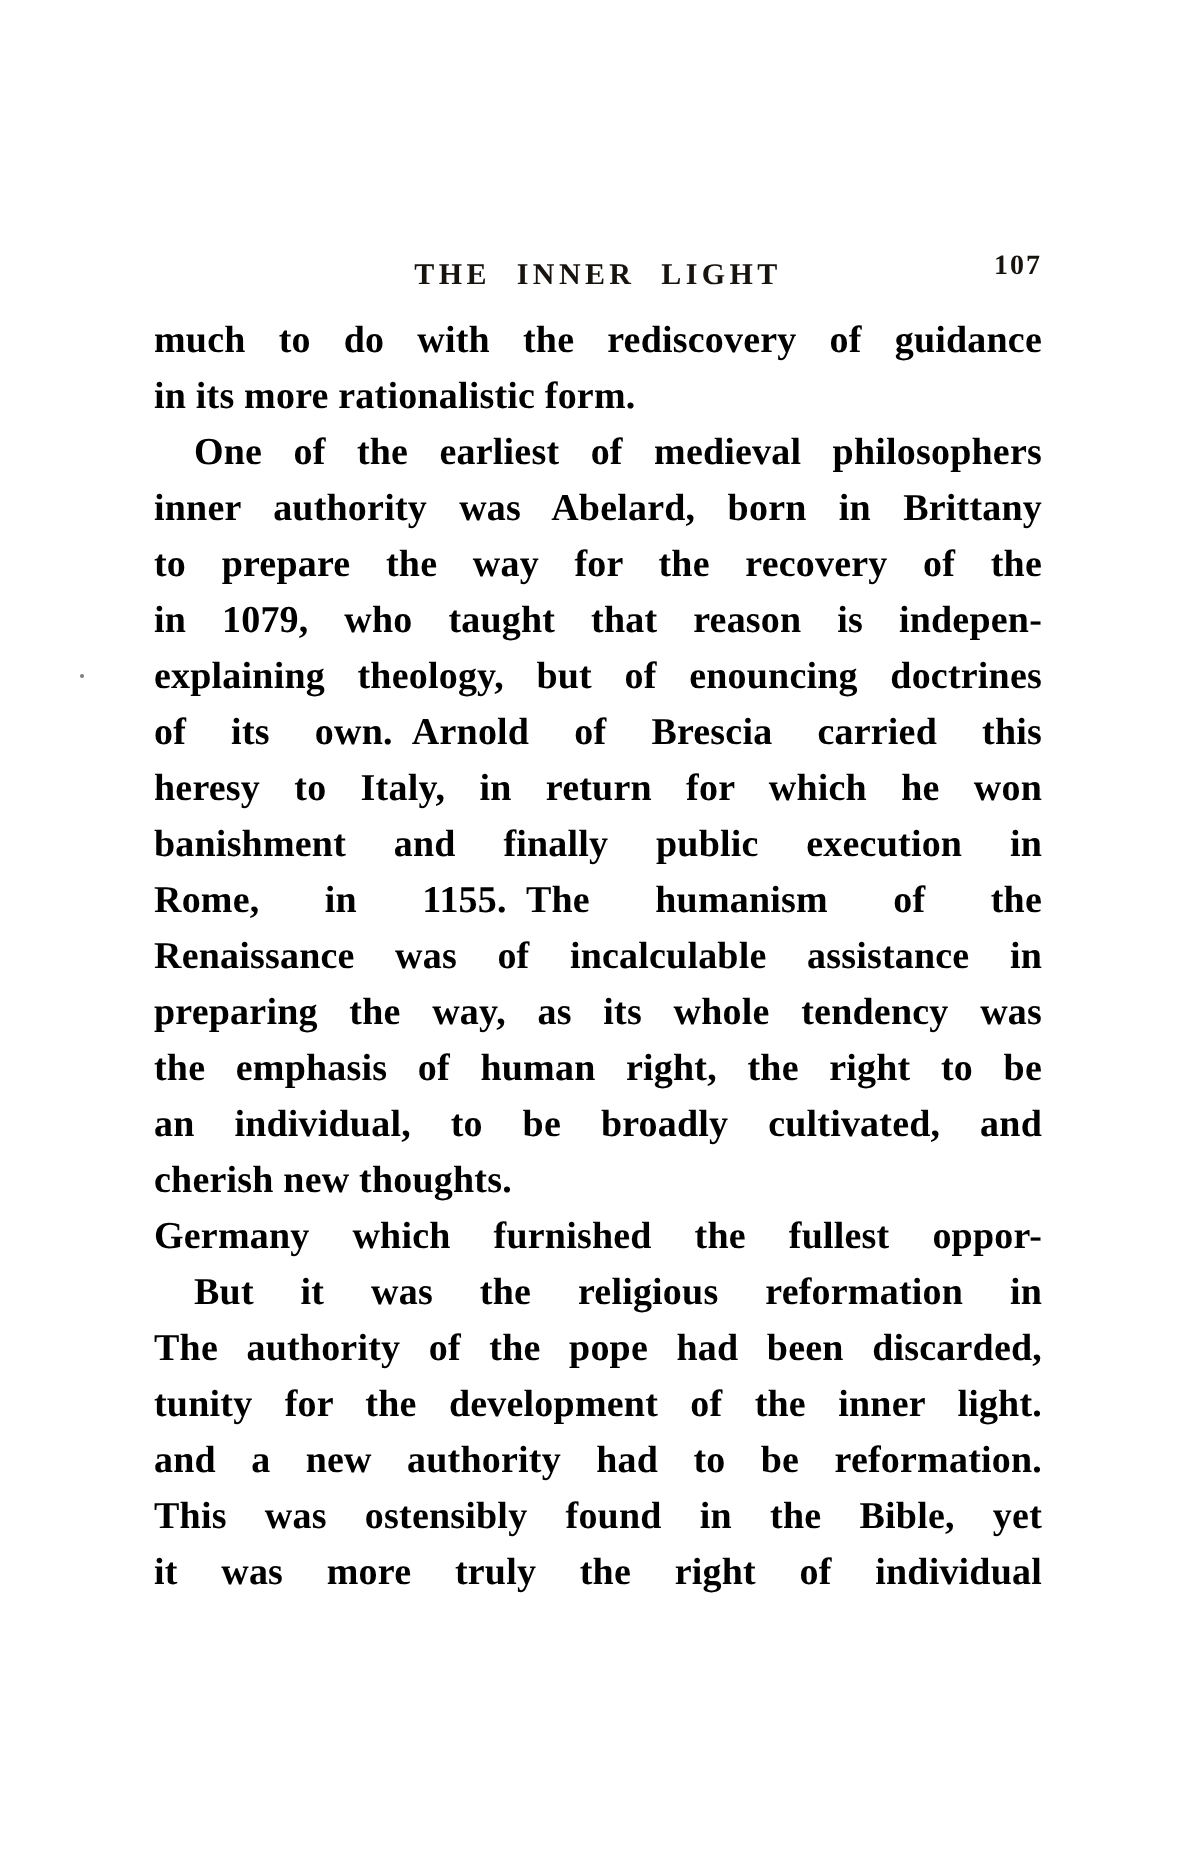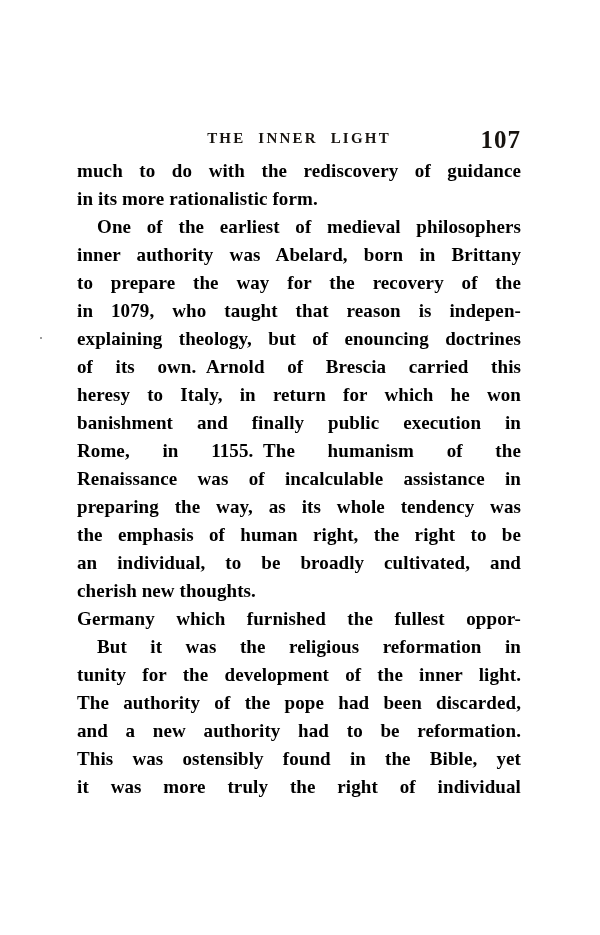--- a/index.html
+++ b/index.html
@@ -33,21 +33,21 @@
     font-weight: bold;
     letter-spacing: 2.2px;
     word-spacing: 7px;
     color: #17130f;
     white-space: nowrap;
   }
   .page-number {
     position: absolute;
     right: 0;
     top: -2px;
-    font-size: 25px;
+    font-size: 14px;
     font-weight: bold;
     letter-spacing: 1px;
     color: #17130f;
   }
   .text-block {
     position: absolute;
     left: 77px;
     top: 109px;
     width: 444px;
     color: #000000;
@@ -102,22 +102,22 @@
       <div class="line">heresy to Italy, in return for which he won</div>
       <div class="line">banishment and finally public execution in</div>
       <div class="line">Rome, in 1155. The humanism of the</div>
       <div class="line">Renaissance was of incalculable assistance in</div>
       <div class="line">preparing the way, as its whole tendency was</div>
       <div class="line">the emphasis of human right, the right to be</div>
       <div class="line">an individual, to be broadly cultivated, and</div>
       <div class="line ragged">cherish new thoughts.</div>
       <div class="line">Germany which furnished the fullest oppor-</div>
       <div class="line indent">But it was the religious reformation in</div>
+      <div class="line">The authority of the pope had been discarded,</div>
       <div class="line">tunity for the development of the inner light.</div>
-      <div class="line">The authority of the pope had been discarded,</div>
       <div class="line">and a new authority had to be reformation.</div>
       <div class="line">This was ostensibly found in the Bible, yet</div>
       <div class="line">it was more truly the right of individual</div>
     </div>
 
   <div class="ink-speck"></div>
 
 </div>
 
 </body></html>

